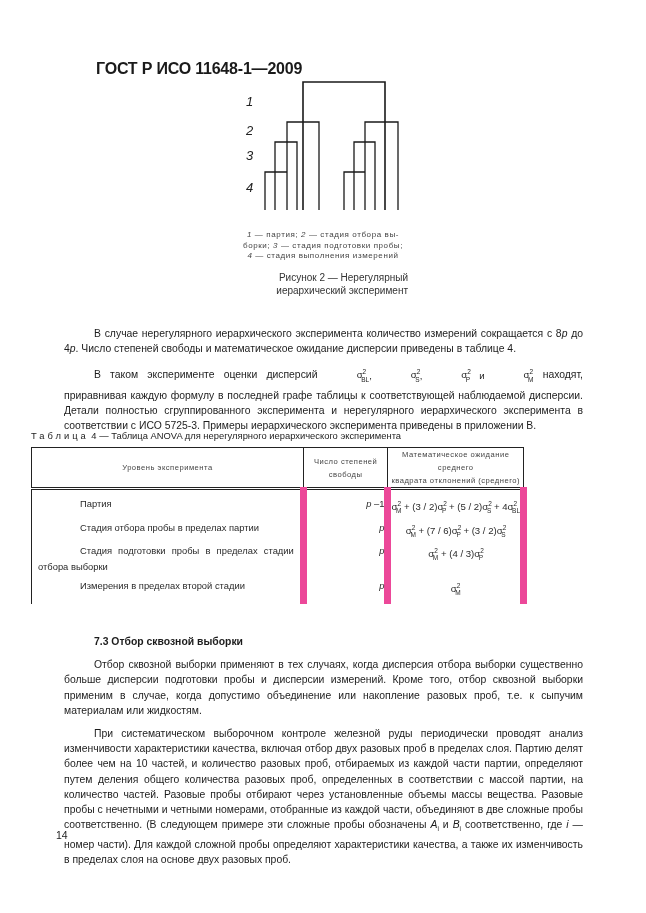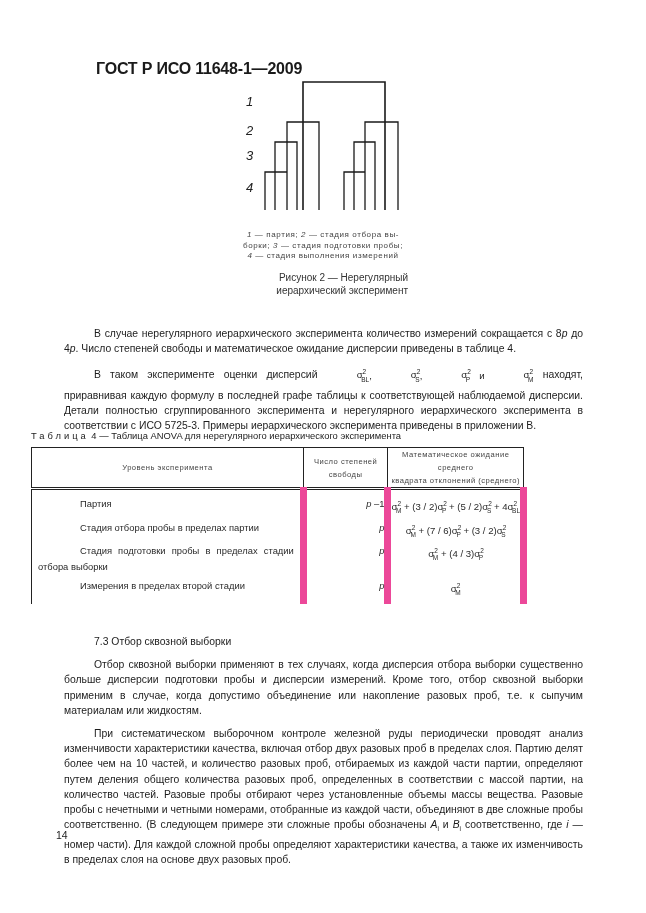--- a/index.html
+++ b/index.html
@@ -23,21 +23,21 @@
   .c2 { width:88px; text-align:right; }
   .c3 { text-align:center; }
   table.anova td { border-left:1px solid #222; border-right:7px solid #ec4899; }
   .lvl { text-indent:42px; padding-left:6px !important; padding-right:6px !important; text-align:justify; line-height:15.5px; }
   .r-first td { padding-top:6px !important; }
   .r-sum td { border-top:1px solid #222; border-bottom:1px solid #222; height:20px; vertical-align:middle !important; }
   .math { font-size:9.6px; white-space:nowrap; line-height:16.5px; }
   .math sub, .math sup { font-size:6.5px; }
   .sigma { position:relative; display:inline-block; }
   .pageno { left:56px; top:829px; font-size:10.5px; color:#222; }
-  .heading73 { font-weight:normal; }
+  .heading73 { font-weight:bold; }
 </style>
 </head>
 <body>
 
 <div class="abs header">ГОСТ Р ИСО 11648-1—2009</div>
 
 <div>
   <svg class="dendro" width="646" height="230">
     <g stroke="#1a1a1a" stroke-width="1.3" fill="none">
       <path d="M303,210 V82 H385 V210" stroke-width="1.6"></path>

